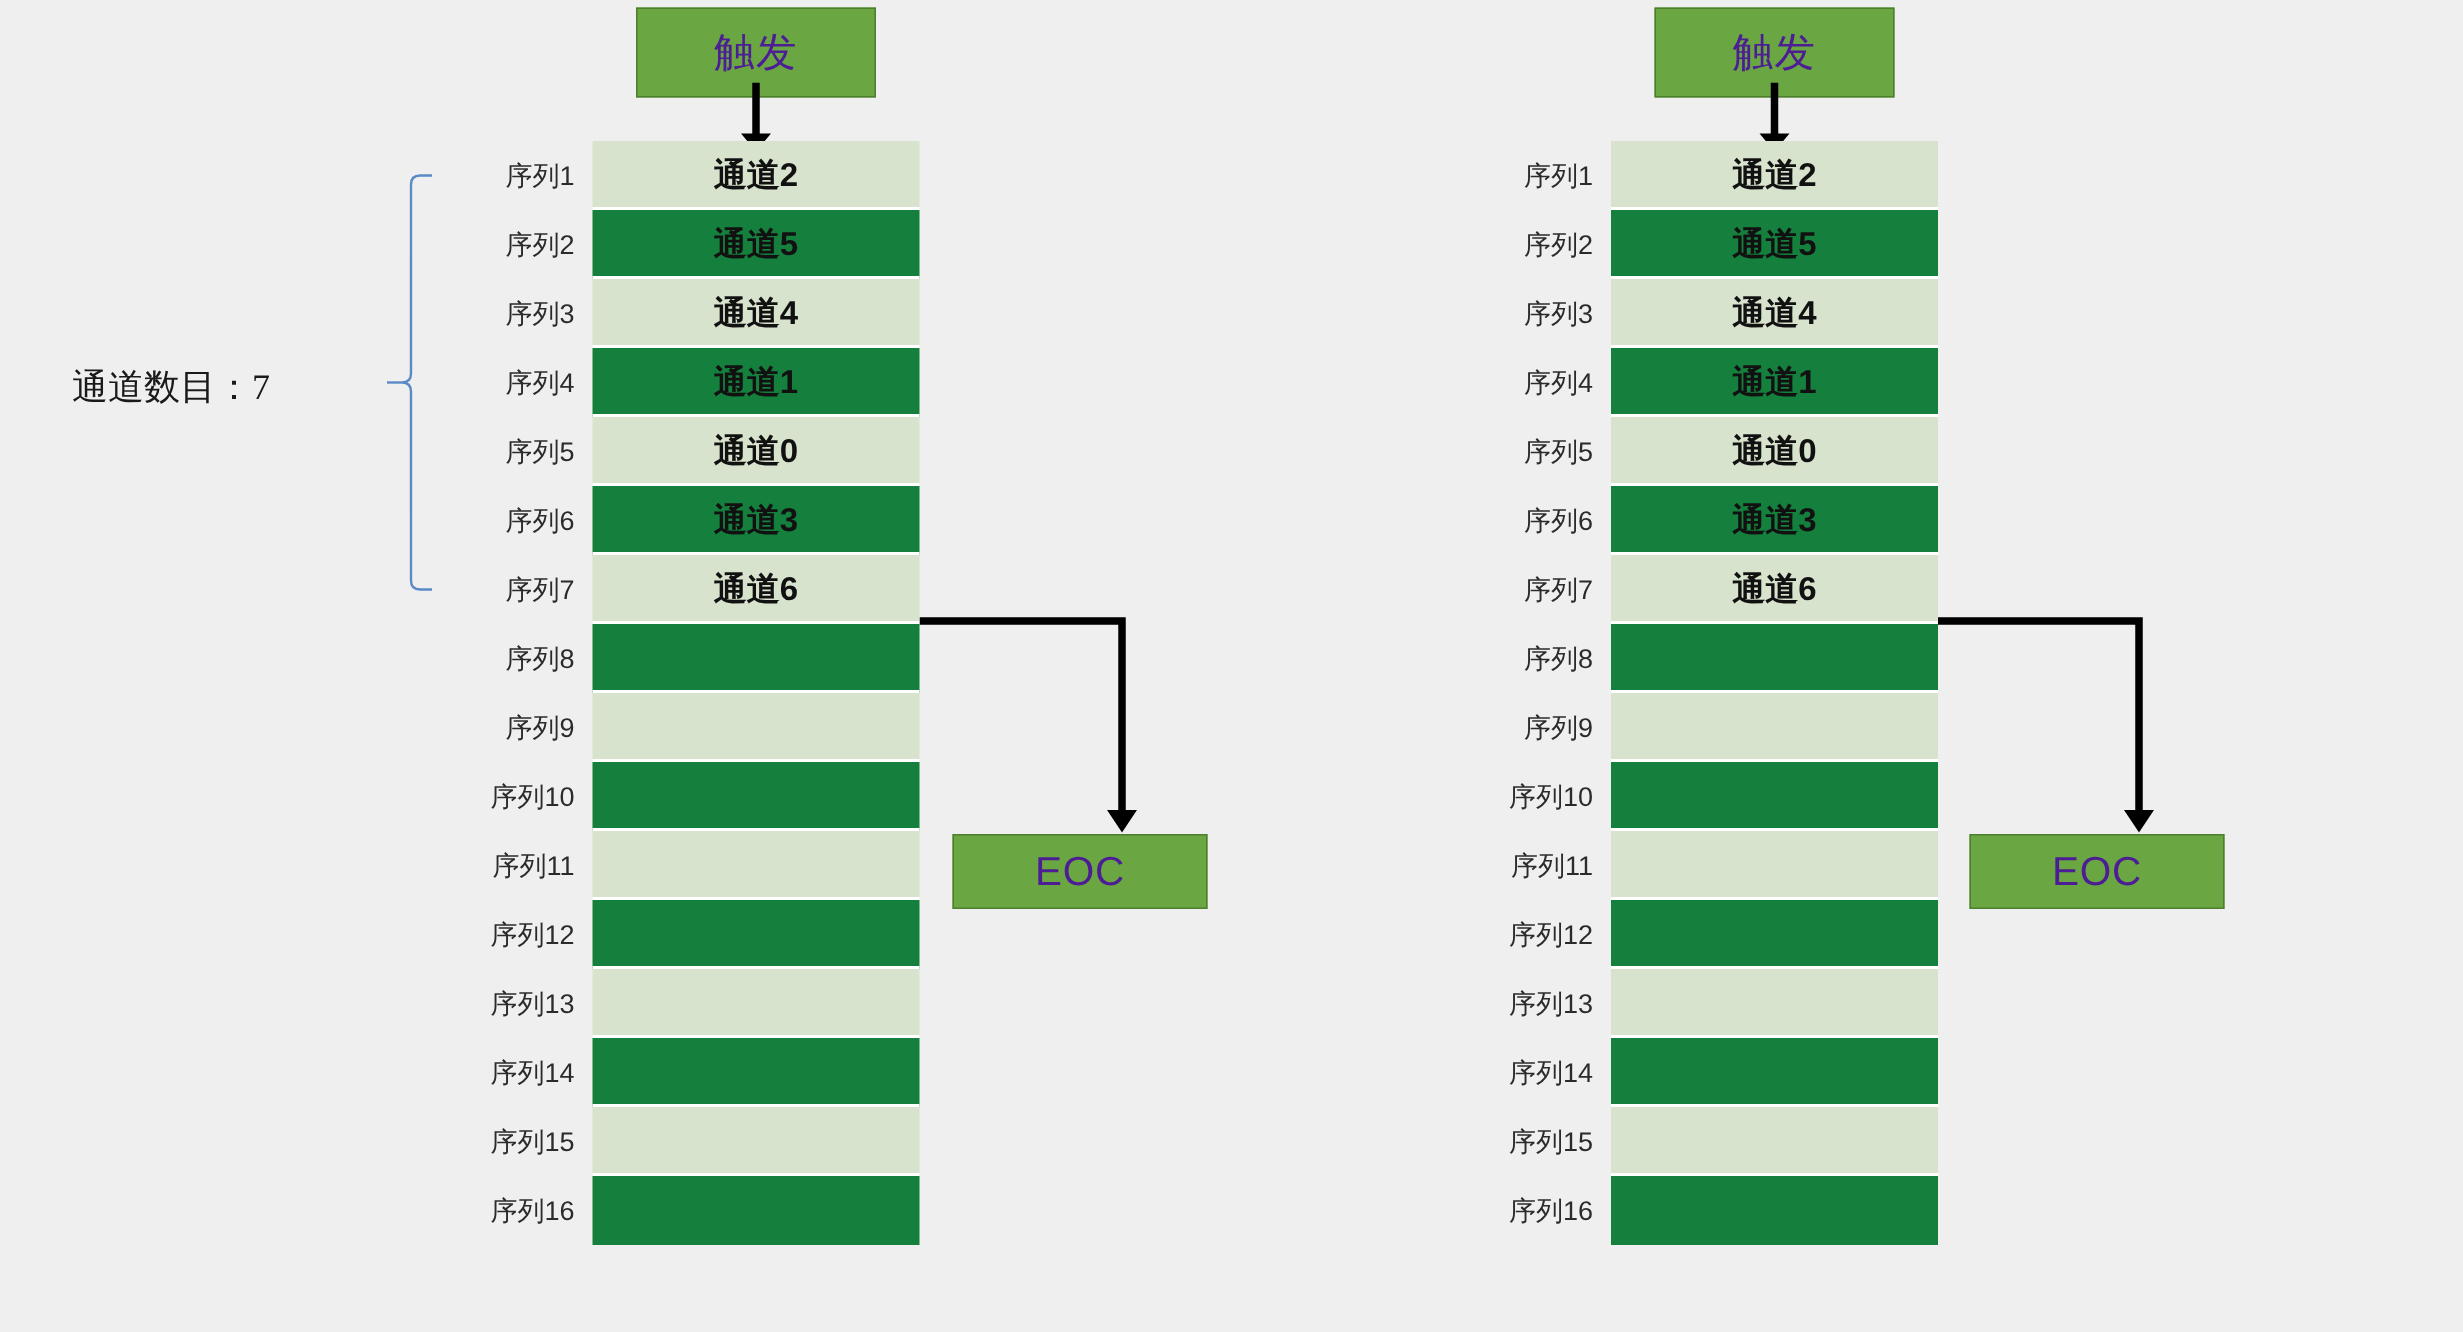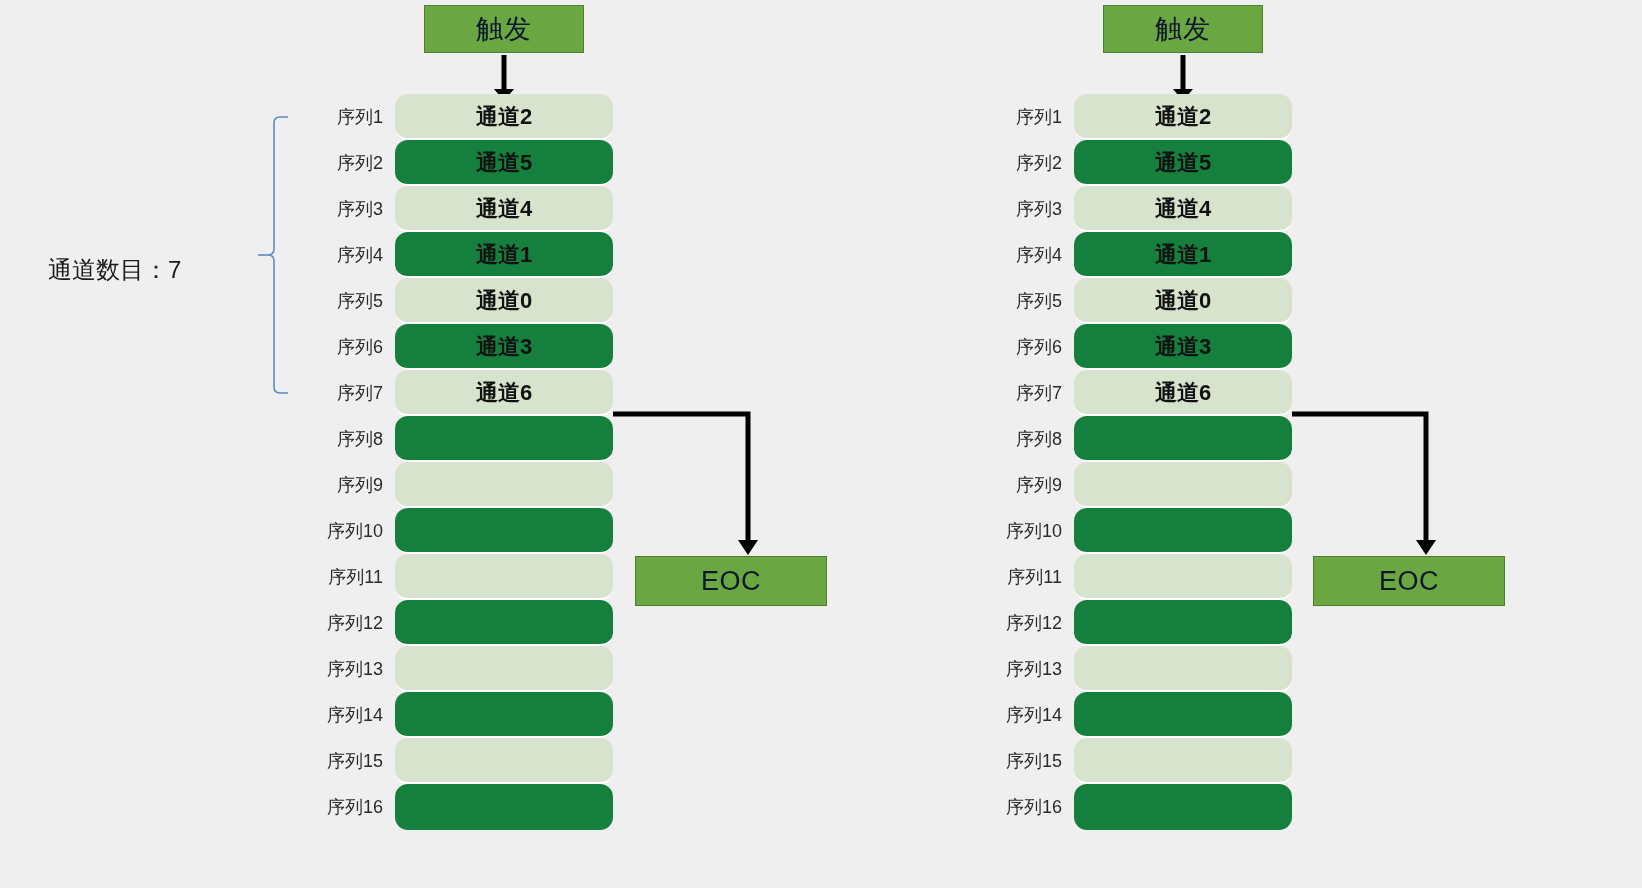--- a/index.html
+++ b/index.html
@@ -26,28 +26,28 @@
     width: 760px;
     height: 888px;
   }
   .panel-left  { left: 0px; }
   .panel-right { left: 678px; }
 
   
   .trigger-box {
     position: absolute;
     width: 160px;
-    height: 48px;
+    height: 60px;
     background: #6aa642;
     border: 1.5px solid #4e7f2c;
     box-sizing: border-box;
     display: flex;
     align-items: center;
     justify-content: center;
-    color: #0f172a;
+    color: #4c1d95;
     font-size: 27px;
     letter-spacing: 1px;
   }
 
   
   .trigger-arrow {
     position: absolute;
   }
 
   
@@ -73,49 +73,48 @@
   }
   .chan-row {
     height: 46px;
     line-height: 46px;
     text-align: center;
     font-size: 22px;
     font-weight: bold;
     color: #111111;
     box-sizing: border-box;
     border-bottom: 2px solid #ffffff;
-    border-radius: 13px;
   }
   .chan-row.odd  { background: #d7e3cd; }
   .chan-row.even { background: #15803d; }
   .chan-row.last { border-bottom: none; }
 
   
   .brace-wrap { position: absolute; }
 
   
   .count-label {
     position: absolute;
     font-size: 24px;
     color: #1a1a1a;
     white-space: nowrap;
   }
 
   
   .eoc-box {
     position: absolute;
-    width: 192px;
+    width: 170px;
     height: 50px;
     background: #6aa642;
     border: 1.5px solid #4e7f2c;
     box-sizing: border-box;
     display: flex;
     align-items: center;
     justify-content: center;
-    color: #0f172a;
+    color: #4c1d95;
     font-size: 27px;
     letter-spacing: 0.5px;
   }
 
   .eoc-arrow { position: absolute; }
 </style>
 </head>
 <body>
 
 <div id="stage">
@@ -160,21 +159,21 @@
         <div class="chan-row even"></div>
         <div class="chan-row odd"></div>
         <div class="chan-row even"></div>
         <div class="chan-row odd"></div>
         <div class="chan-row even last"></div>
       </div>
       <svg class="brace-wrap" width="34" height="280" style="left: 258px; top: 115px;">
         <path d="M 30 2 L 22 2 Q 16 2 16 8 L 16 134 Q 16 140 10 140 Q 16 140 16 146 L 16 272 Q 16 278 22 278 L 30 278" fill="none" stroke="#5b8ac7" stroke-width="1.6"></path>
         <line x1="0" y1="140" x2="10" y2="140" stroke="#5b8ac7" stroke-width="1.6"></line>
       </svg>
-      <div class="count-label" style="left: 48px; top: 254px;">通道数目：7</div>
+      <div class="count-label" style="left: 48px; top: 242px; font-family: Liberation Serif, serif;">通道数目：7</div>
       <div class="eoc-box" style="left: 635px; top: 556px;">
         <span>EOC</span>
       </div>
       <svg class="eoc-arrow" width="155" height="158" style="left: 613px; top: 408px;">
         <path d="M 0 6 L 135 6 L 135 134" fill="none" stroke="#000000" stroke-width="5"></path>
         <polygon points="125,132 145,132 135,147" fill="#000000"></polygon>
       </svg>
     </div>
     <div class="panel panel-right" style="left: 0px; width: 1642px;">
       <div class="trigger-box" style="left: 1103px; top: 5px;">

